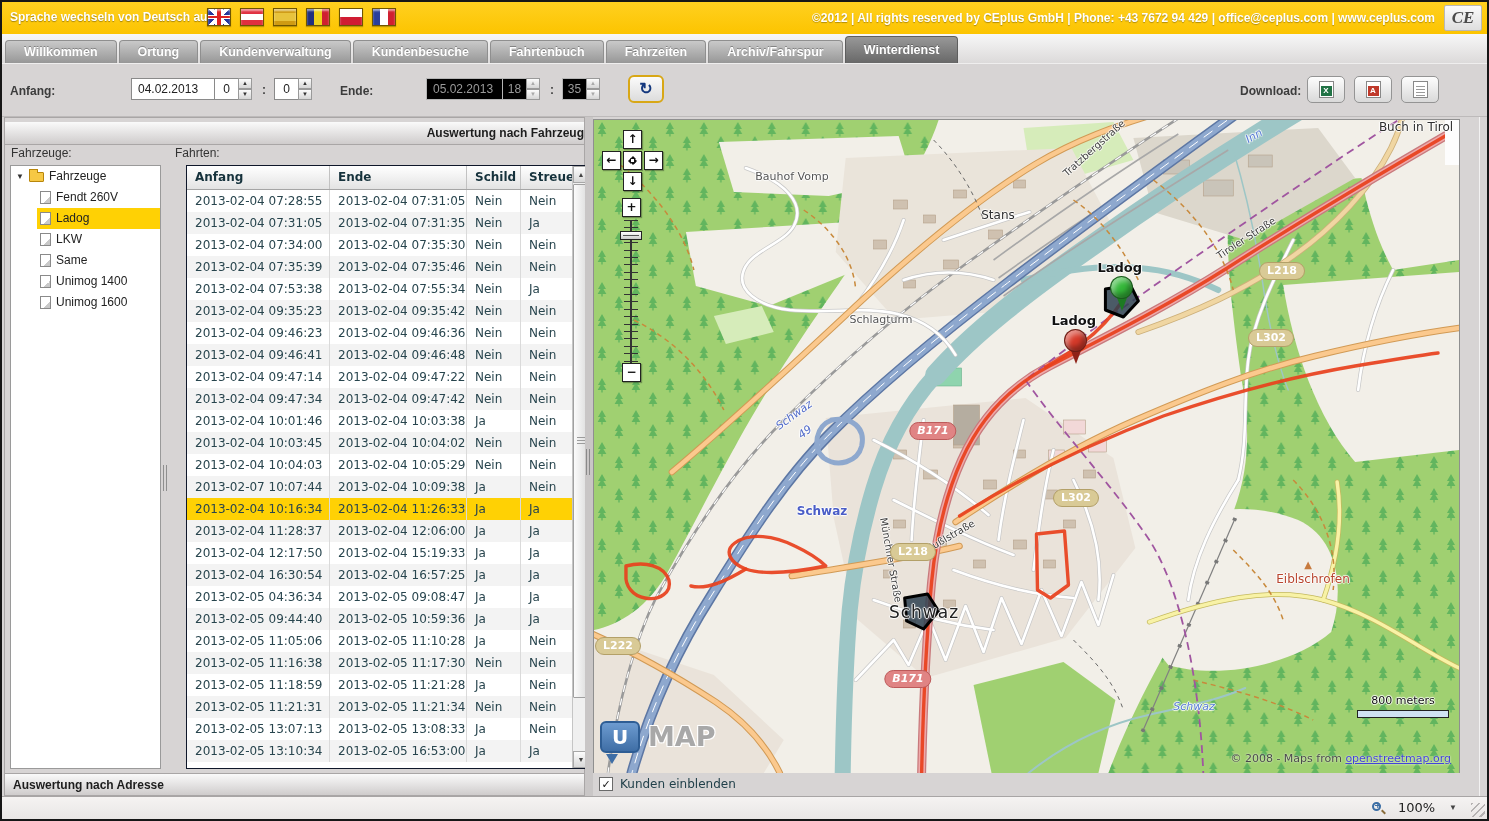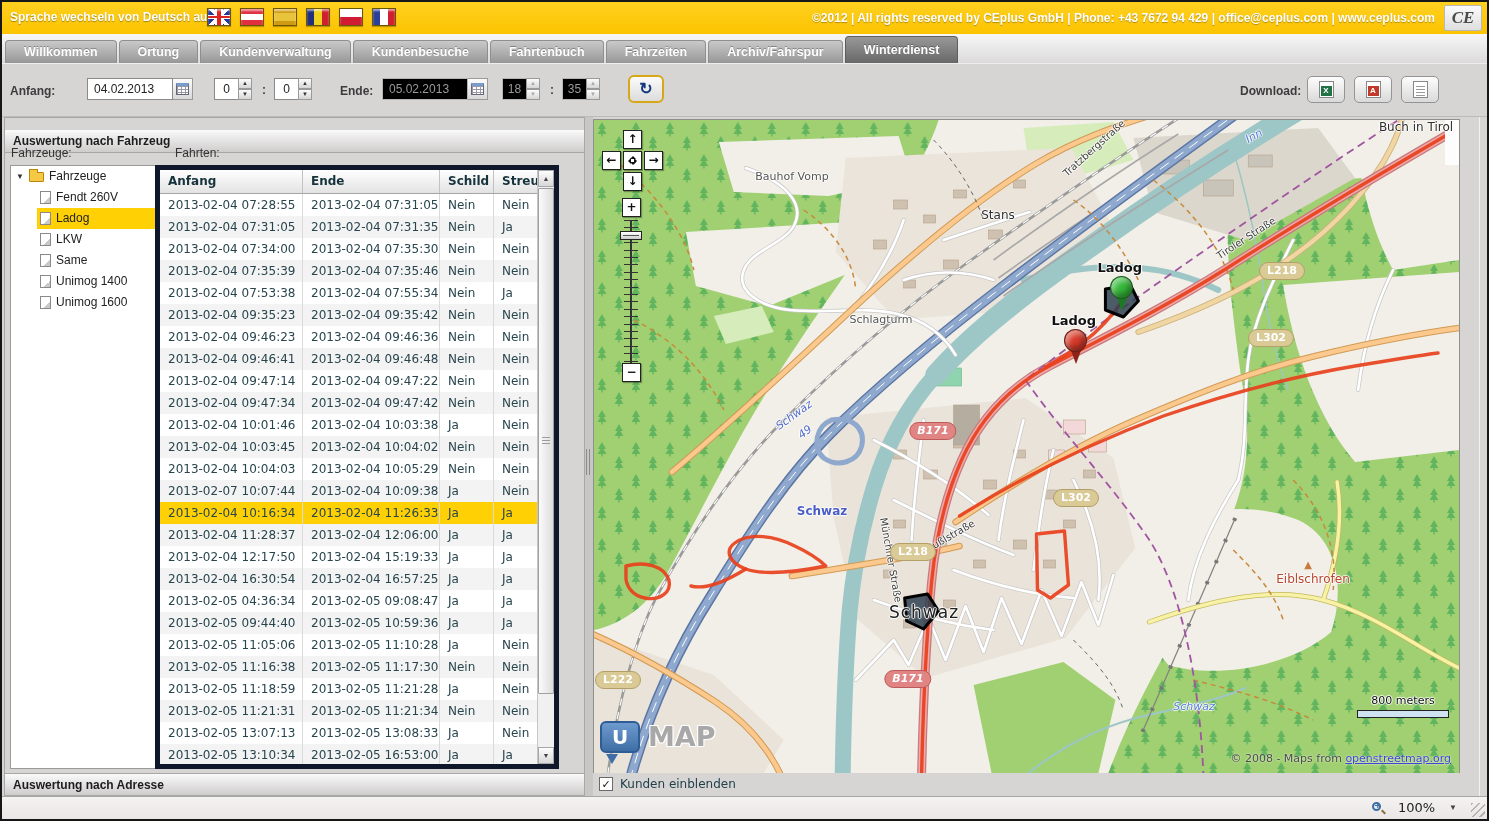--- a/index.html
+++ b/index.html
@@ -36,21 +36,21 @@
   .tab{height:23px;line-height:22px;padding:0 18px;margin-right:2px;border:1px solid #8f8f8f;border-bottom:none;
        border-radius:4px 4px 0 0;background:linear-gradient(#c9c9c9,#979797);color:#fff;font-size:12.5px;font-weight:bold;
        text-shadow:0 -1px 0 rgba(0,0,0,.3);cursor:default;white-space:nowrap;}
   .tab.active{height:27px;line-height:26px;background:linear-gradient(#989898,#686868);border-color:#5e5e5e;}
 
   
   .toolbar{position:absolute;left:0;top:61px;right:0;height:54px;background:#d7d4d4;border-bottom:1px solid #bdbaba;
            box-shadow:inset 0 1px 0 #efeeee;}
   .toolbar .tlabel{position:absolute;top:21px;font-size:12px;font-weight:bold;color:#3c3c3c;}
   .datebox{position:absolute;top:15px;display:flex;height:22px;}
-  .datebox .dval{width:86px;background:#fff;border:1px solid #8a8a8a;font-size:12px;line-height:20px;padding-left:6px;color:#222;}
+  .datebox .dval{width:86px;background:#fff;border:1px solid #8a8a8a;font-size:12px;line-height:20px;padding-left:6px;color:#222;margin-left:44px;}
   .datebox .calbtn{width:20px;border:1px solid #9a9a9a;border-left:none;background:linear-gradient(#fcfcfc,#d8d8d8);
                    display:flex;align-items:center;justify-content:center;cursor:pointer;}
   .ico-cal{width:13px;height:12px;border:1px solid #667;border-top:3px solid #7a9ccc;background:
       repeating-linear-gradient(90deg,#99a 0 1px,transparent 1px 4px),
       repeating-linear-gradient(#99a 0 1px,transparent 1px 3px),#fff;}
   .spin{position:absolute;top:15px;width:38px;height:22px;}
   .spin .val{position:absolute;left:0;top:0;right:13px;bottom:0;background:#fff;border:1px solid #8a8a8a;
              text-align:center;line-height:20px;font-size:12px;color:#222;}
   .spin .btns{position:absolute;right:0;top:0;width:14px;bottom:0;display:flex;flex-direction:column;}
   .spin .btns b{flex:1;font-size:6px;line-height:9px;background:linear-gradient(#fcfcfc,#d6d6d6);
@@ -69,39 +69,39 @@
          color:#fff;font:bold 8px/10px "Liberation Sans",sans-serif;text-align:center;}
   .ico-page.pdf::after{content:"A";position:absolute;left:1px;top:4px;width:11px;height:10px;background:#c0392b;
          color:#fff;font:bold 8px/10px "Liberation Sans",sans-serif;text-align:center;}
   .ico-page.doc::after{content:"";position:absolute;left:2px;top:4px;right:2px;height:10px;
          background:repeating-linear-gradient(#9a9a9a 0 1px,transparent 1px 3px);}
 
   
   .left-panel{position:absolute;left:2px;top:115px;width:581px;height:679px;background:#d7d4d4;border:1px solid #a9a6a6;}
   .panel-header,.panel-footer{position:absolute;left:0;right:0;height:23px;background:linear-gradient(#fafafa,#cfcccc);
         border-bottom:1px solid #a9a6a6;font-size:12px;font-weight:bold;color:#1d1d1d;line-height:22px;padding-left:8px;}
-  .panel-header{top:12px;}
+  .panel-header{top:4px;text-align:right;}
   .panel-footer{top:655px;border-top:1px solid #a9a6a6;}
   .col-label{position:absolute;top:28px;font-size:12px;color:#333;}
   .tree{position:absolute;left:5px;top:47px;width:151px;height:604px;background:#fff;border:1px solid #9a9a9a;
         font-size:12px;color:#222;overflow:hidden;}
   .tree-row{height:21px;line-height:21px;display:flex;align-items:center;padding-left:5px;cursor:pointer;white-space:nowrap;}
   .tree-row.child{margin-left:26px;padding-left:3px;}
   .tree-row.sel{background:#ffd104;}
   .tw{font-size:8px;color:#333;margin-right:3px;width:10px;}
   .ico-folder{width:15px;height:10px;background:#f6c844;border:1px solid #b8860b;border-radius:1px;position:relative;margin-right:5px;flex:none;}
   .ico-folder::before{content:"";position:absolute;left:-1px;top:-4px;width:7px;height:3px;background:#f6c844;border:1px solid #b8860b;border-bottom:none;}
   .ico-doc2{width:11px;height:13px;background:#fff;border:1px solid #8a8a8a;margin-right:5px;flex:none;
         background-image:linear-gradient(135deg,transparent 70%,#c9c9c9 70%);}
   .grip-v{position:absolute;width:9px;cursor:col-resize;}
   .grip-v::before{content:"";position:absolute;left:2px;top:300px;width:5px;height:26px;
         background:repeating-linear-gradient(90deg,#8f8f8f 0 1px,transparent 1px 3px);}
   .grip-tree{left:156px;top:47px;height:604px;}
 
-  .trips{position:absolute;left:150px;top:47px;width:404px;height:604px;background:#fff;border:5px solid #0f172a;overflow:hidden;}
+  .trips{position:absolute;left:181px;top:47px;width:404px;height:604px;background:#fff;border:1px solid #0f172a;overflow:hidden;}
   .thead{display:grid;grid-template-columns:143px 137px 54px 60px;height:24px;background:linear-gradient(#ffffff,#e3e3e3);
         border-bottom:1px solid #a5a5a5;}
   .thead .hcell{font:bold 12px/23px "DejaVu Sans",sans-serif;color:#16323c;padding-left:8px;border-right:1px solid #c2c2c2;}
   .trow{display:grid;grid-template-columns:143px 137px 54px 60px;height:22px;cursor:pointer;}
   .trow:nth-child(even){background:#f3f3f3;}
   .trow .tcell{font:12px/22px "DejaVu Sans",sans-serif;color:#28454e;padding-left:8px;border-right:1px solid #dadada;
         white-space:nowrap;overflow:hidden;}
   .trow.sel{background:#ffd104;}
   .sbar{position:absolute;right:0;top:0;width:17px;bottom:0;background:#f0f0f0;border-left:1px solid #c5c5c5;}
   .sbtn{position:absolute;left:0;right:0;height:17px;background:linear-gradient(#fdfdfd,#d8d8d8);border:1px solid #a8a8a8;
@@ -722,21 +722,21 @@
           <span class="ml peak-tri" style="left: 714px; top: 444px; transform: translate(-50%, -50%);">▲</span>
           <span class="ml wtr" style="left: 600px; top: 586px; transform: translate(-50%, -50%);">Schwaz</span>
         </div>
       <div id="mapBadges">
           <span class="badge red" style="left: 339px; top: 311px;">B171</span>
           <span class="badge red" style="left: 314px; top: 559px;">B171</span>
           <span class="badge tan" style="left: 319px; top: 432px;">L218</span>
           <span class="badge tan" style="left: 688px; top: 151px;">L218</span>
           <span class="badge tan" style="left: 482px; top: 378px;">L302</span>
           <span class="badge tan" style="left: 677px; top: 218px;">L302</span>
-          <span class="badge tan" style="left: 24px; top: 560px;">L222</span>
+          <span class="badge tan" style="left: 24px; top: 526px;">L222</span>
         </div>
       <div id="mapMarkers">
           <div class="pin" style="left: 528px; top: 190px;">
             <span class="tail" style="border-top-color: rgb(29, 122, 34);"></span>
             <span class="bulb" style="background: rgb(53, 184, 58);"></span>
             <span class="plabel">Ladog</span>
           </div>
           <div class="pin" style="left: 482px; top: 243px;">
             <span class="tail" style="border-top-color: rgb(143, 34, 24);"></span>
             <span class="bulb" style="background: rgb(214, 58, 42);"></span>

